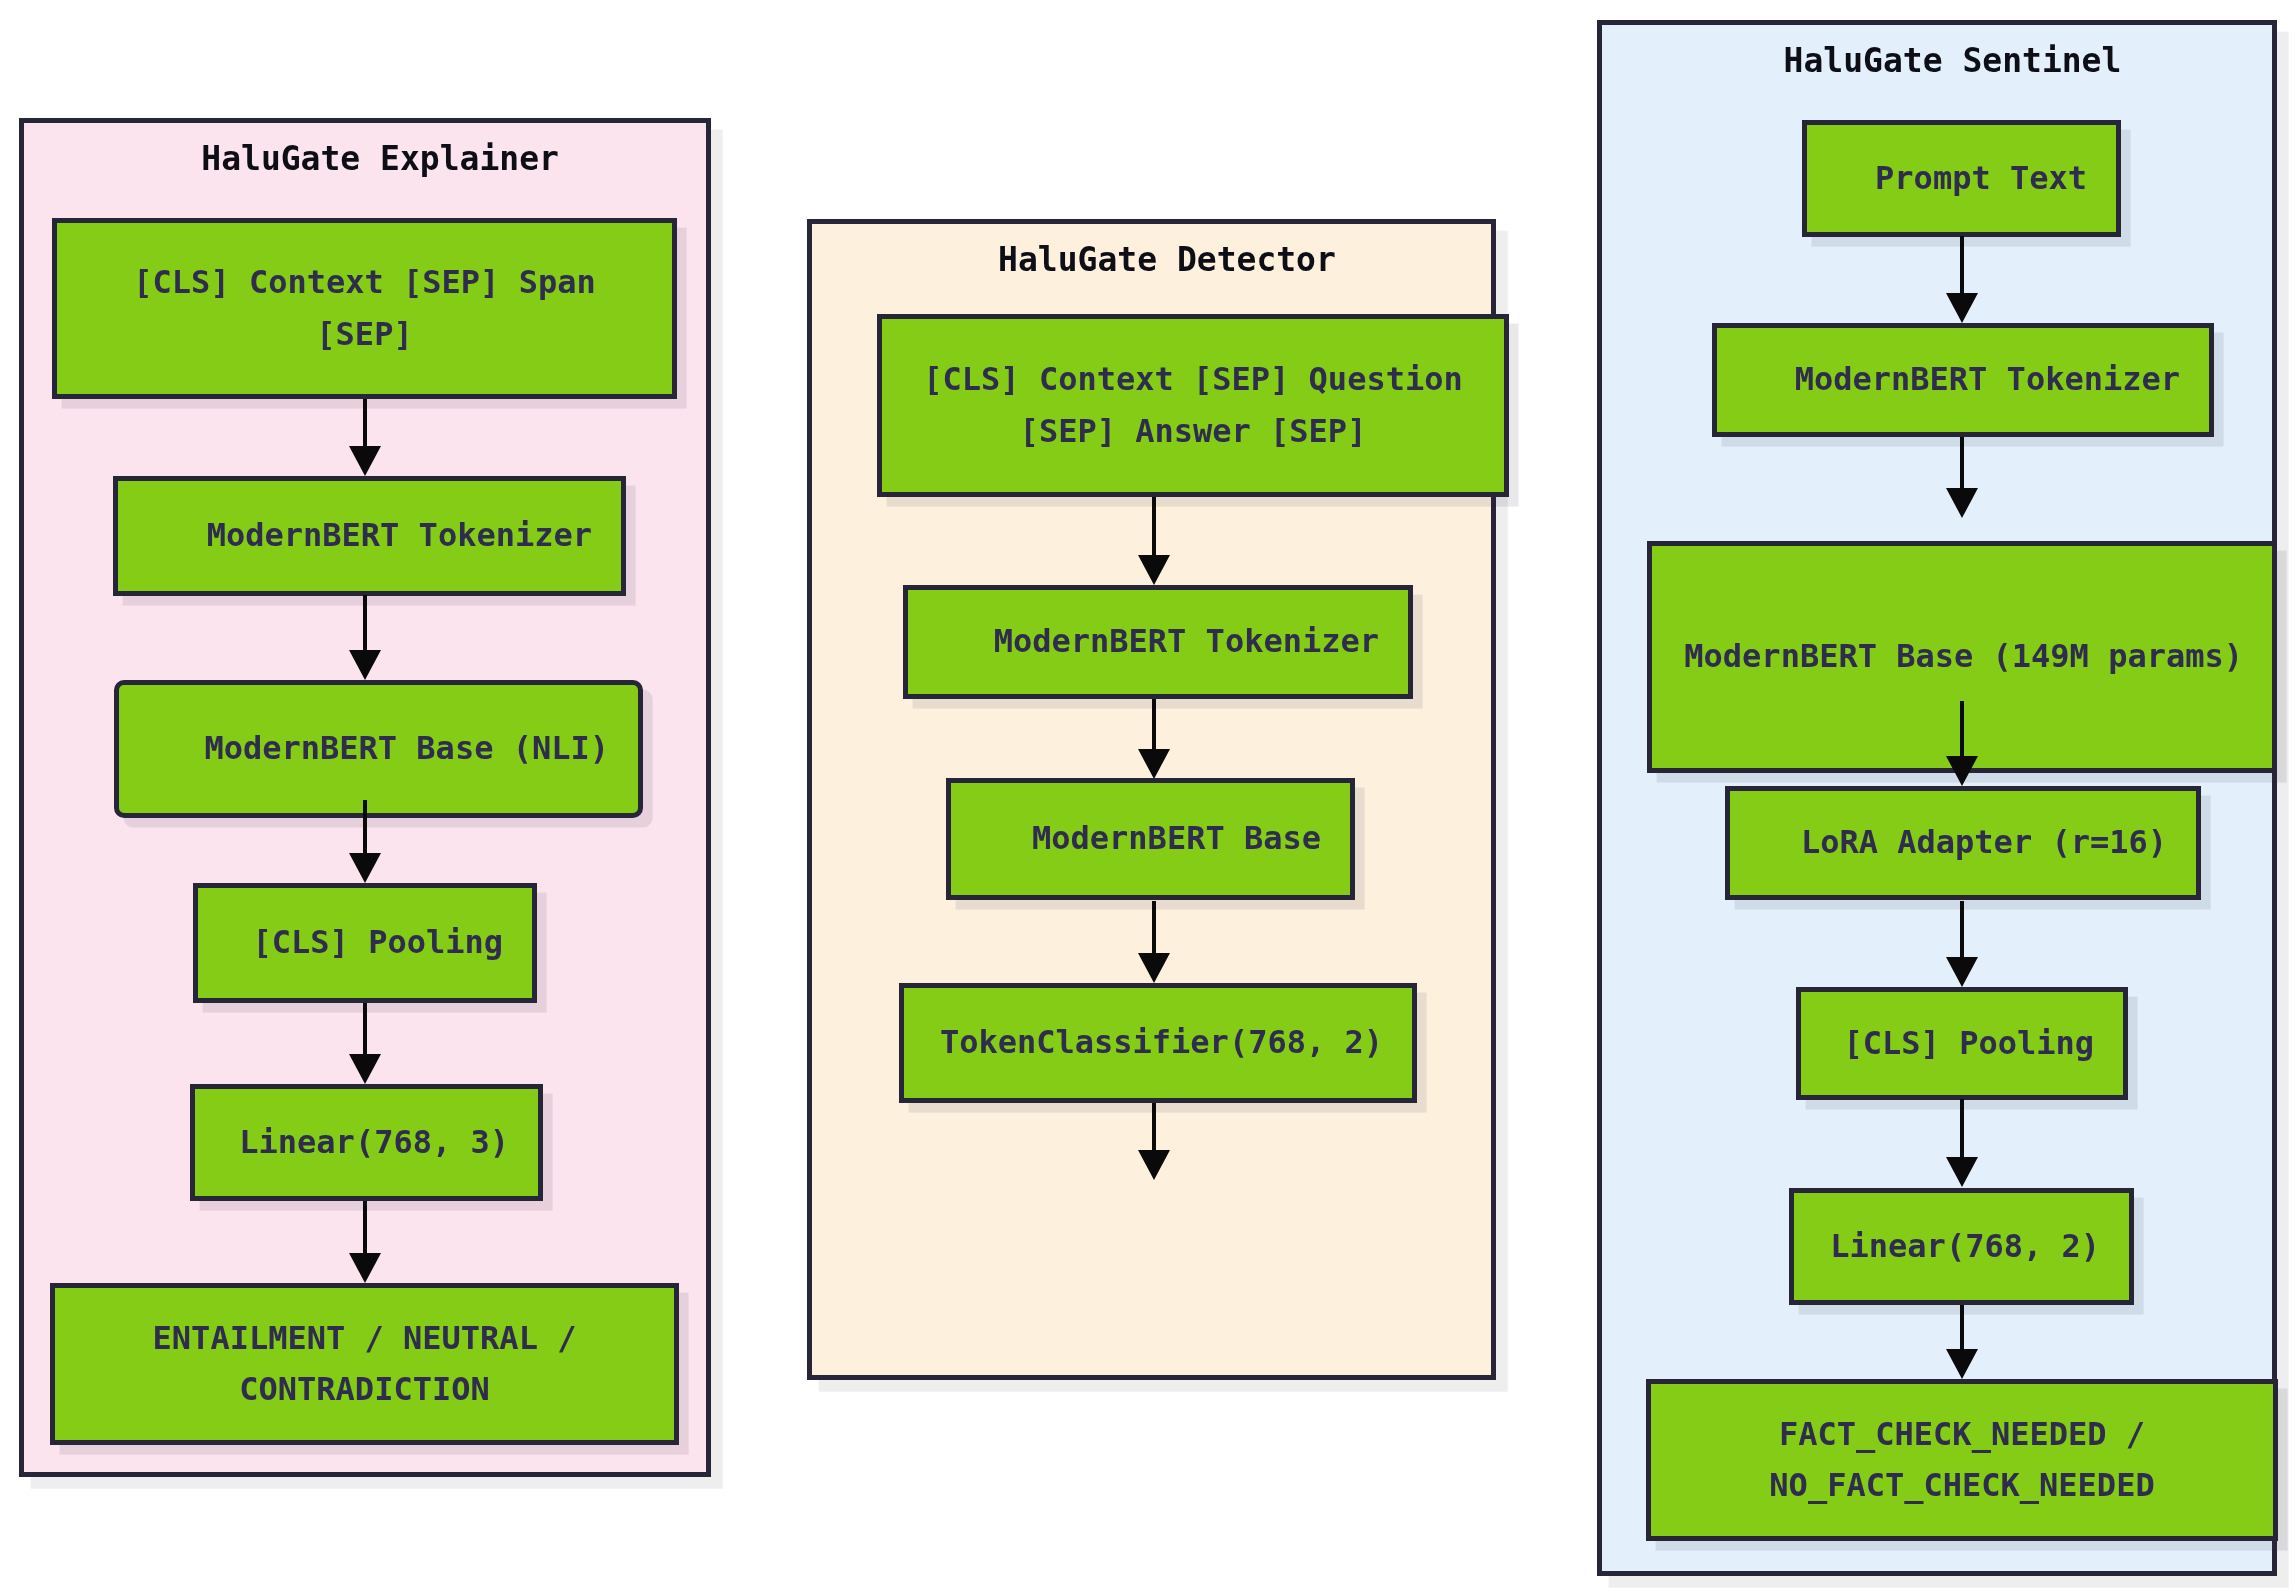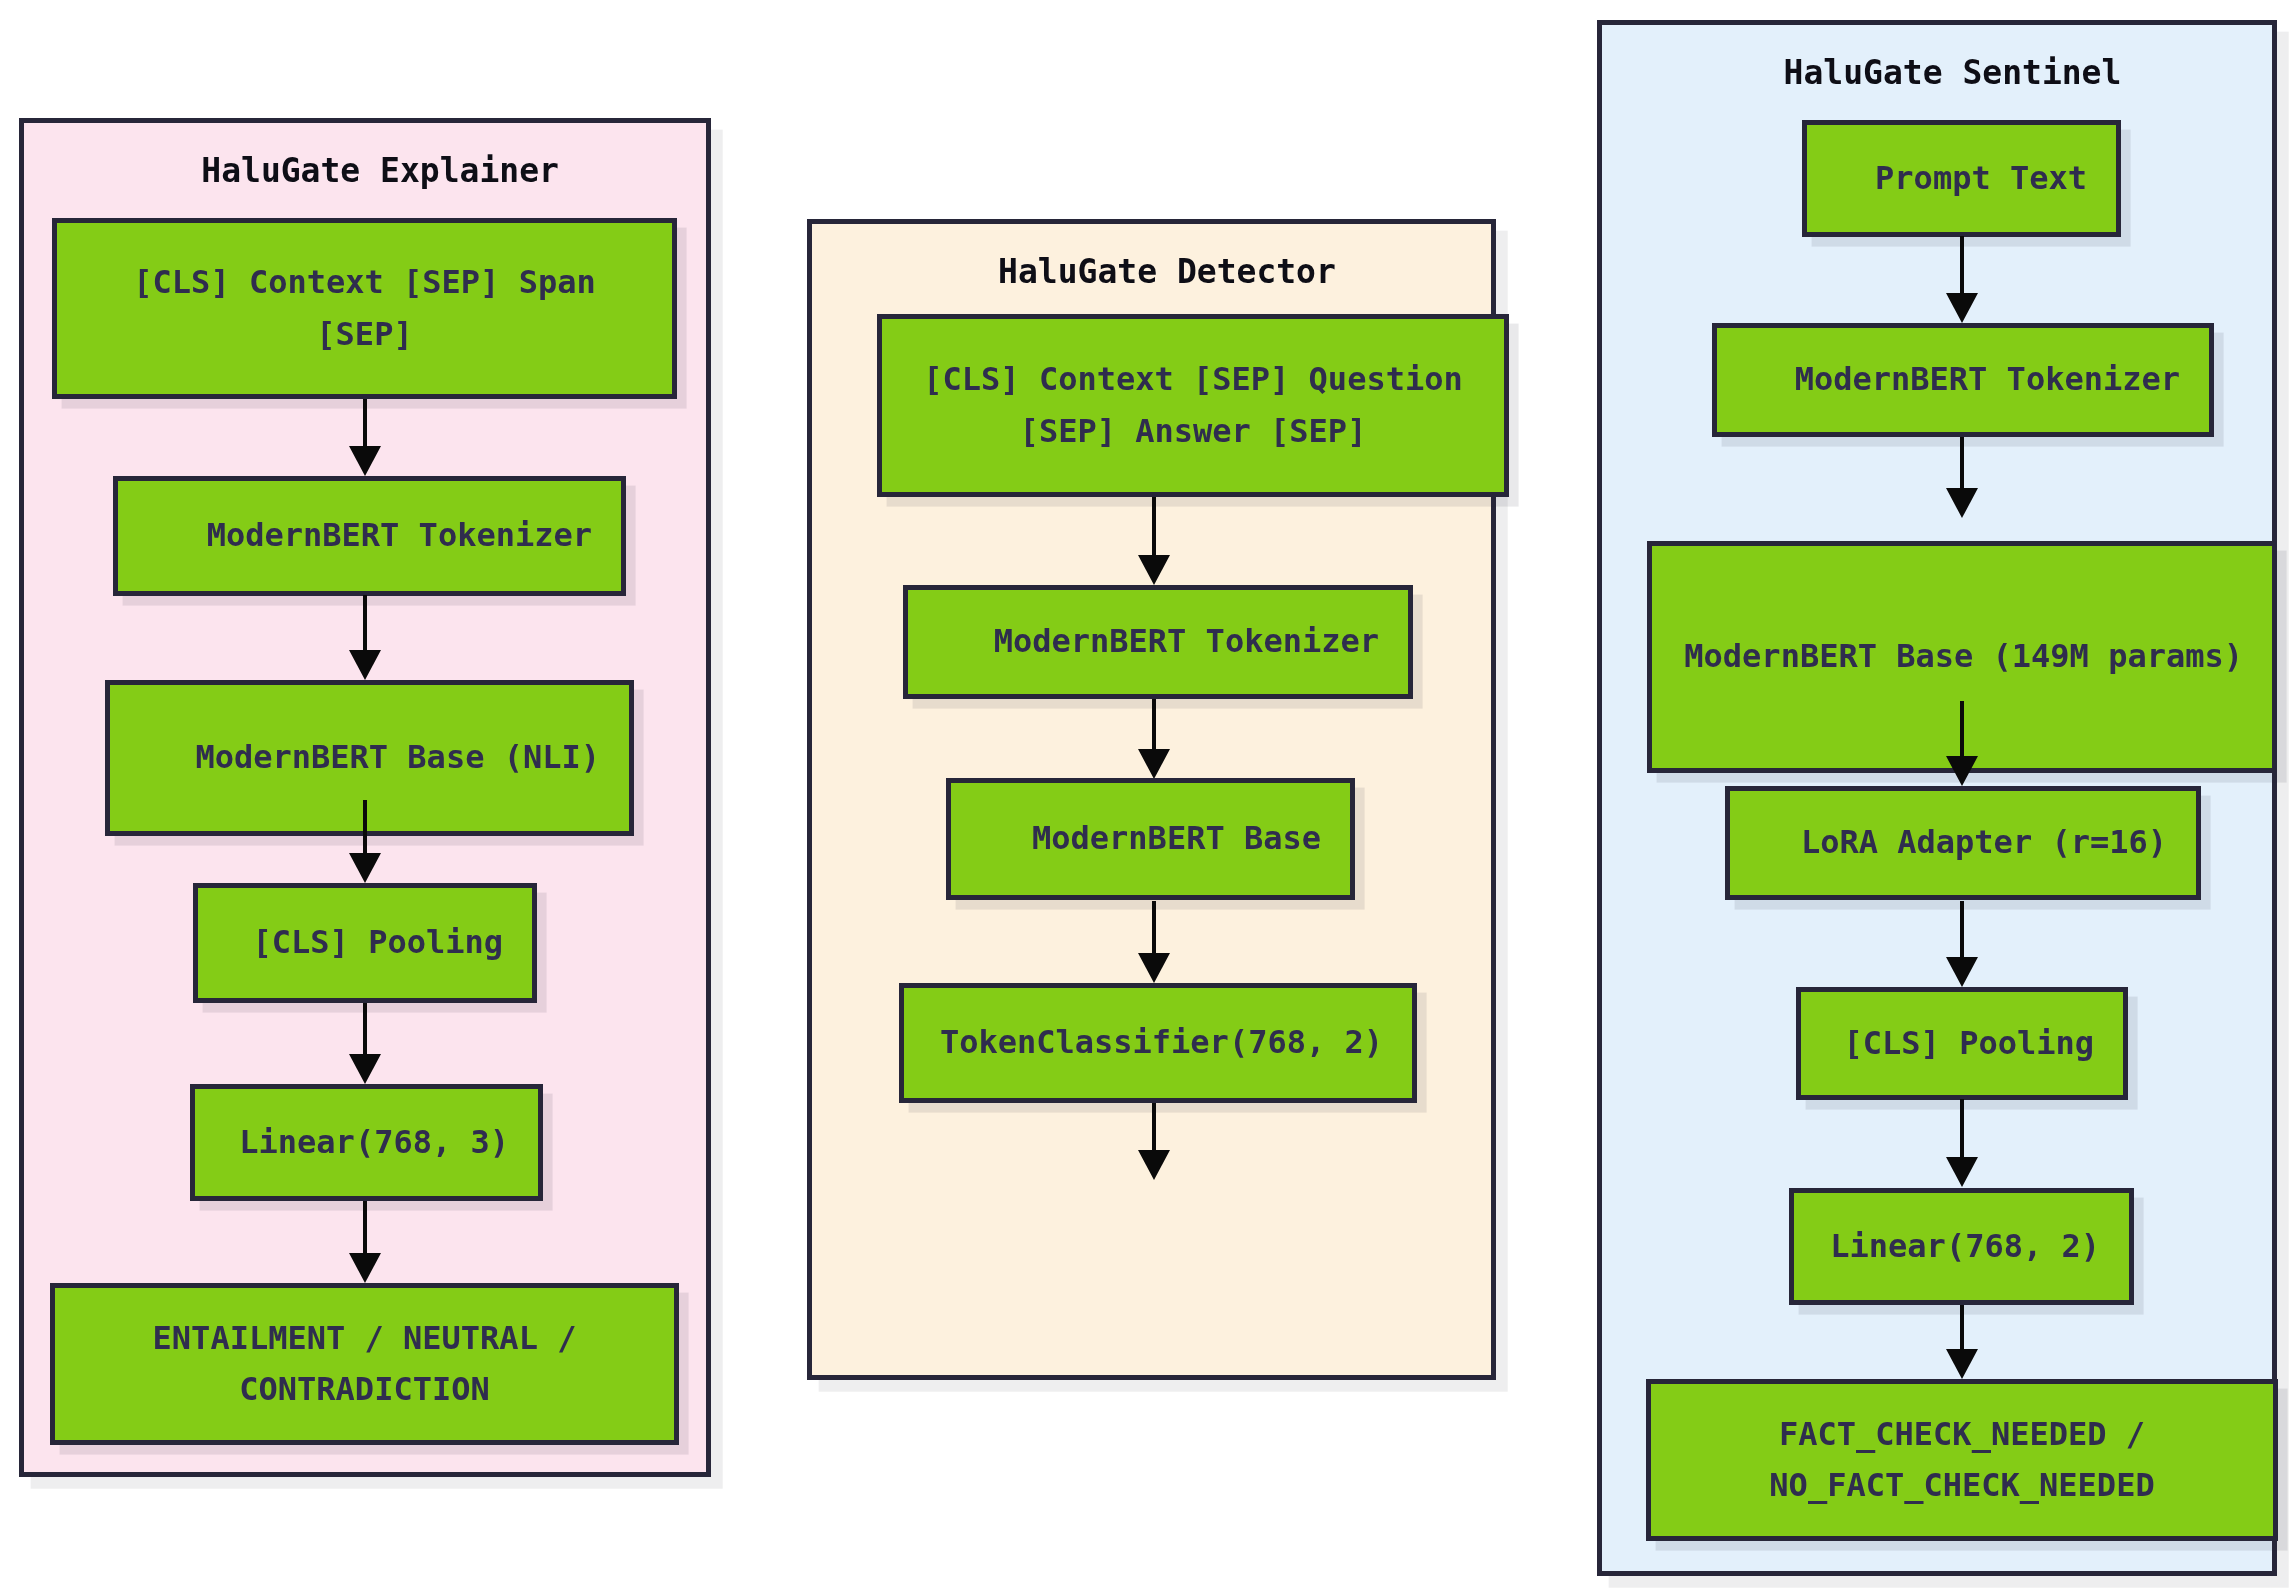--- a/index.html
+++ b/index.html
@@ -16,21 +16,21 @@
     color: #2f2d4e;
     overflow: hidden;
   }
   .panel {
     position: absolute;
     border: 5.8px solid #272639;
     box-shadow: 11.7px 11.7px 0 rgba(39, 38, 57, 0.08);
     box-sizing: border-box;
   }
   .panel-title {
-    margin-top: 28px;
+    margin-top: 16px;
     text-align: center;
     font-size: 33px;
     font-weight: 600;
     color: #0e0e16;
     letter-spacing: 0px;
     padding-left: 31px;
   }
   .panel-explainer { left: 18.6px;   top: 118px; width: 692px; height: 1359px; background: #fce4ee; }
   .panel-detector  { left: 807px; top: 219px; width: 689px; height: 1161px; background: #fdf1de; }
   .panel-sentinel  { left: 1597px; top: 19.7px;  width: 680px; height: 1556px; background: #e3f0fb; }
@@ -71,21 +71,21 @@
     width: 0;
     height: 0;
     border-left: 16px solid transparent;
     border-right: 16px solid transparent;
     border-top: 30px solid #0a0a0a;
   }
 
   
   .c1b1 { left: 52px;  top: 218px;  width: 625px; height: 181px; }
   .c1b2 { left: 113px; top: 476px;  width: 513px;  height: 120px; }
-  .c1b3 { left: 105px; top: 680px; width: 529px;  height: 156px; }
+  .c1b3 { left: 114px; top: 680px; width: 529px;  height: 138px; border-radius: 10px; }
   .c1b4 { left: 193px; top: 883px; width: 344px;  height: 120px; }
   .c1b5 { left: 190px; top: 1084px; width: 353px;  height: 117px; }
   .c1b6 { left: 50px;  top: 1283px; width: 629px; height: 162px; }
   .a11 { left: 349px; top: 399px;  height: 77px; }
   .a12 { left: 349px; top: 595px; height: 85px; }
   .a13 { left: 349px; top: 800px; height: 83px; }
   .a14 { left: 349px; top: 1003px; height: 81px; }
   .a15 { left: 349px; top: 1201px; height: 82px; }
 
   

